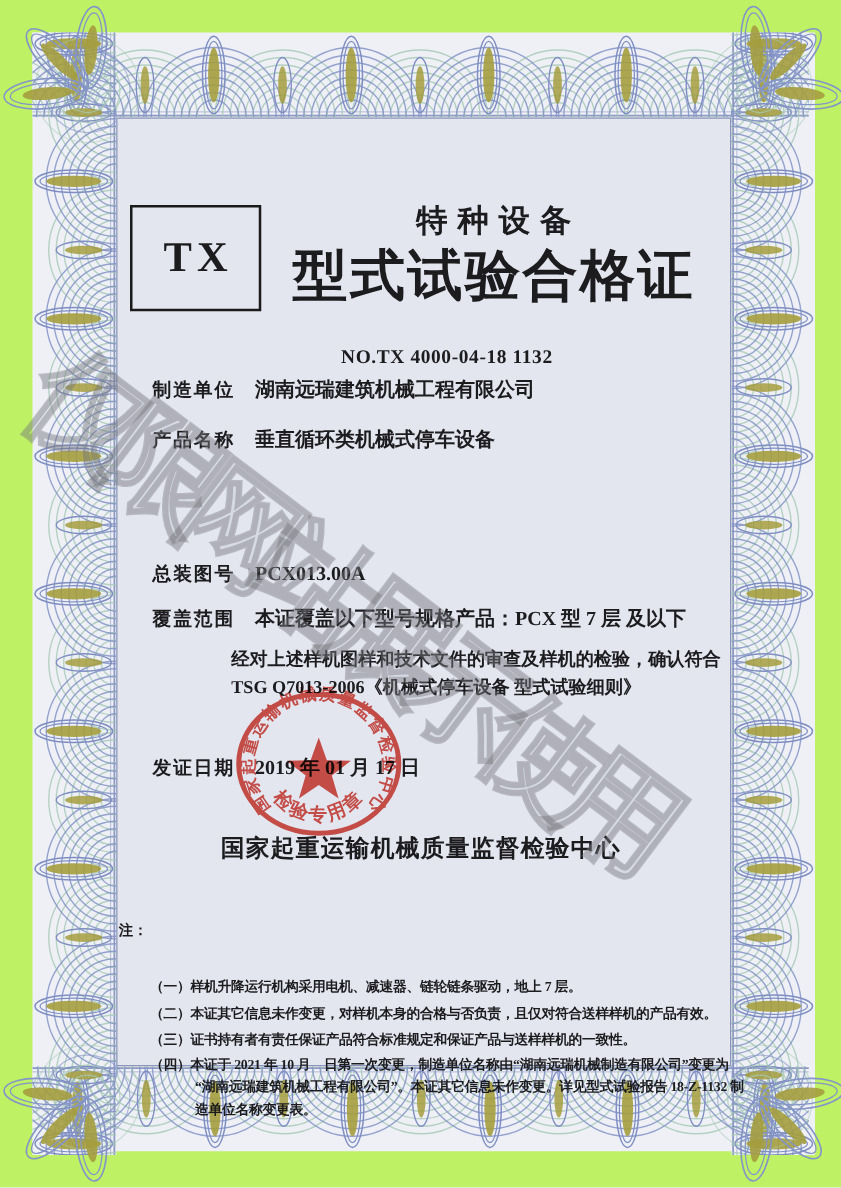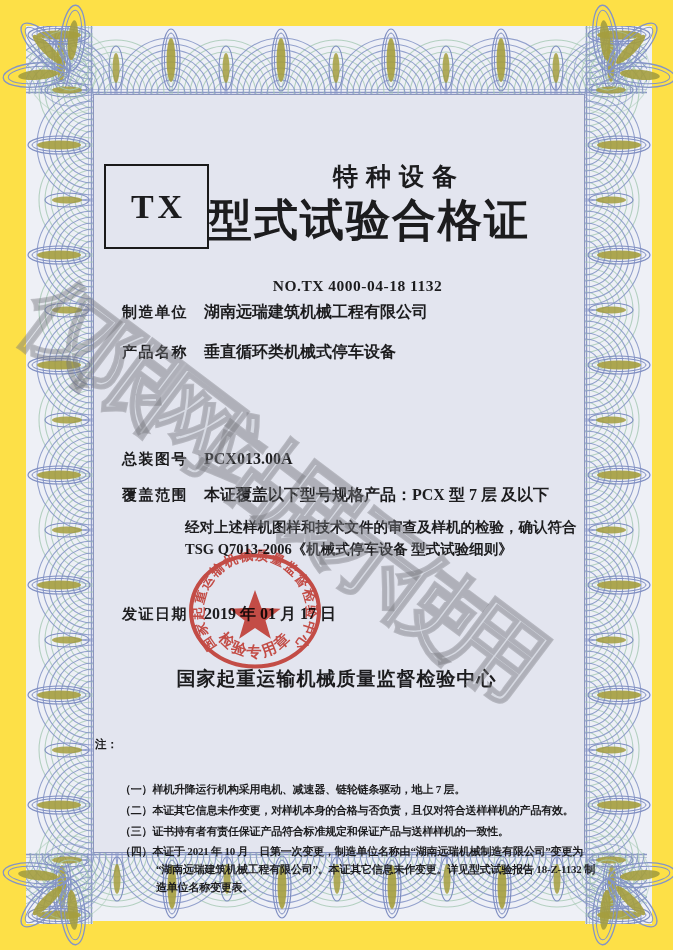--- a/index.html
+++ b/index.html
@@ -1,36 +1,36 @@
 <!DOCTYPE html>
 <html><head>
 <meta charset="utf-8">
 <style>
   html,body{margin:0;padding:0;background:#e8e8e8;}
   .page{
     position:relative;width:673px;height:950px;overflow:hidden;
-    background:#fde047;
+    background:#bef264;
     font-family:"Liberation Serif","DejaVu Serif",serif;
     color:#1c1c1e;
   }
   .border-svg{position:absolute;left:0;top:0;z-index:1;}
   .paper{
     position:absolute;left:93px;top:94px;width:492px;height:759px;
     background:#e3e5ef;border:1.4px solid #8b95bd;box-sizing:border-box;z-index:2;
   }
   .content{position:absolute;inset:0;z-index:5;}
   .content > div{position:absolute;white-space:nowrap;}
 
   .txbox{
     left:104px;top:164px;width:101px;height:81px;
     border:2.5px solid #1a1a1a;display:flex;align-items:center;justify-content:center;
   }
   .txbox span{font-size:34px;font-weight:700;letter-spacing:4px;padding-left:4px;}
   .category{left:210px;width:370px;top:160px;text-align:center;font-size:25px;font-weight:700;letter-spacing:8px;text-indent:8px;}
-  .title{left:208px;width:374px;top:191px;text-align:left;font-size:44px;font-weight:600;letter-spacing:2px;}
+  .title{left:208px;width:374px;top:191px;text-align:center;font-size:44px;font-weight:600;letter-spacing:2px;}
   .certno{left:115px;width:485px;top:265px;text-align:center;font-size:15.5px;letter-spacing:.5px;font-weight:600;margin-top:12px;}
 
   .field .flabel{font-size:15px;font-weight:700;letter-spacing:1.5px;text-align:center;}
   .field .fvalue{font-size:16px;font-weight:600;margin-left:16px;text-align:center;}
   .stmt{left:185px;font-size:14.5px;font-weight:600;}
   .authority{left:94px;width:485px;top:666px;text-align:center;font-size:19px;font-weight:700;letter-spacing:1px;}
 
   .note-label{left:95px;top:737px;font-size:11.5px;font-weight:700;}
   .note{font-size:11px;font-weight:600;letter-spacing:-0.2px;margin-top:45px;}
 

